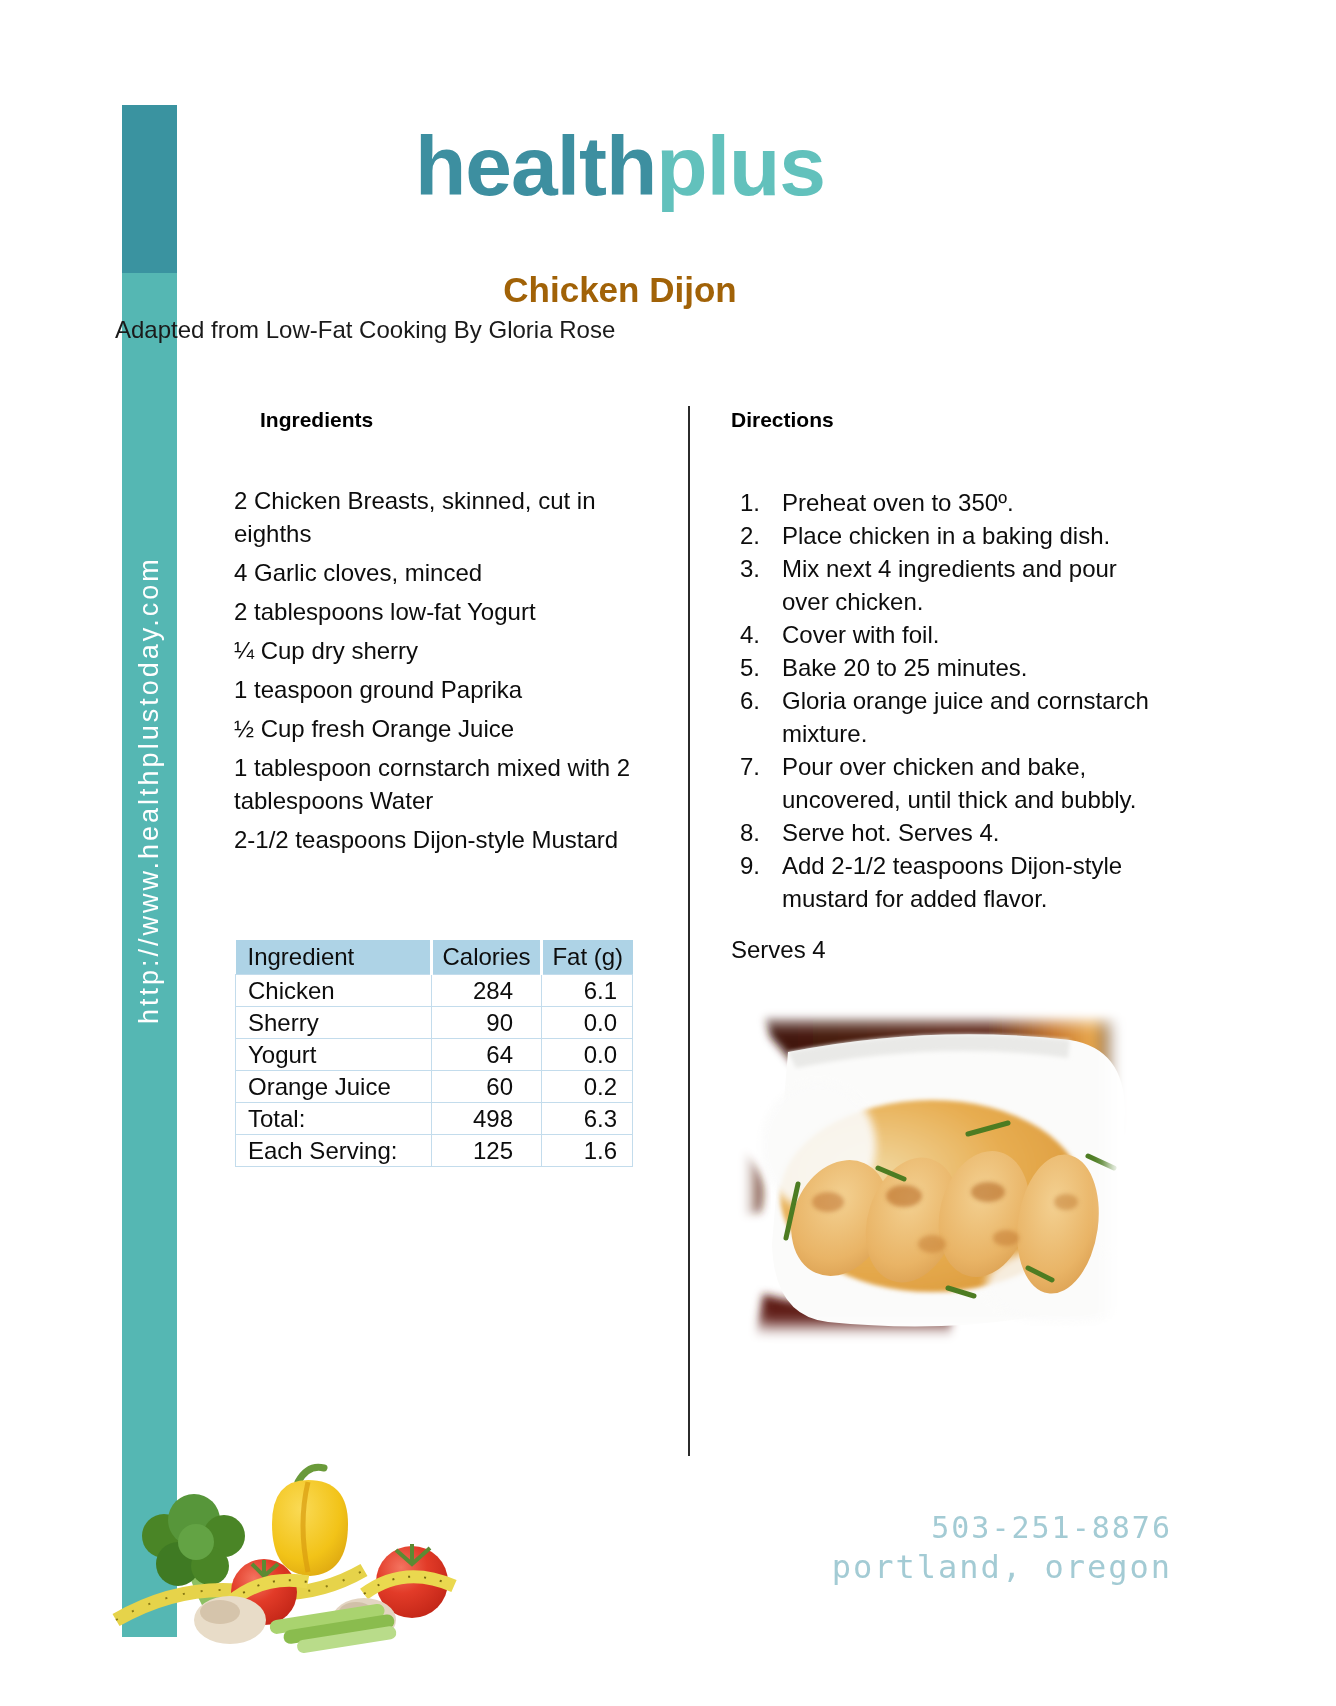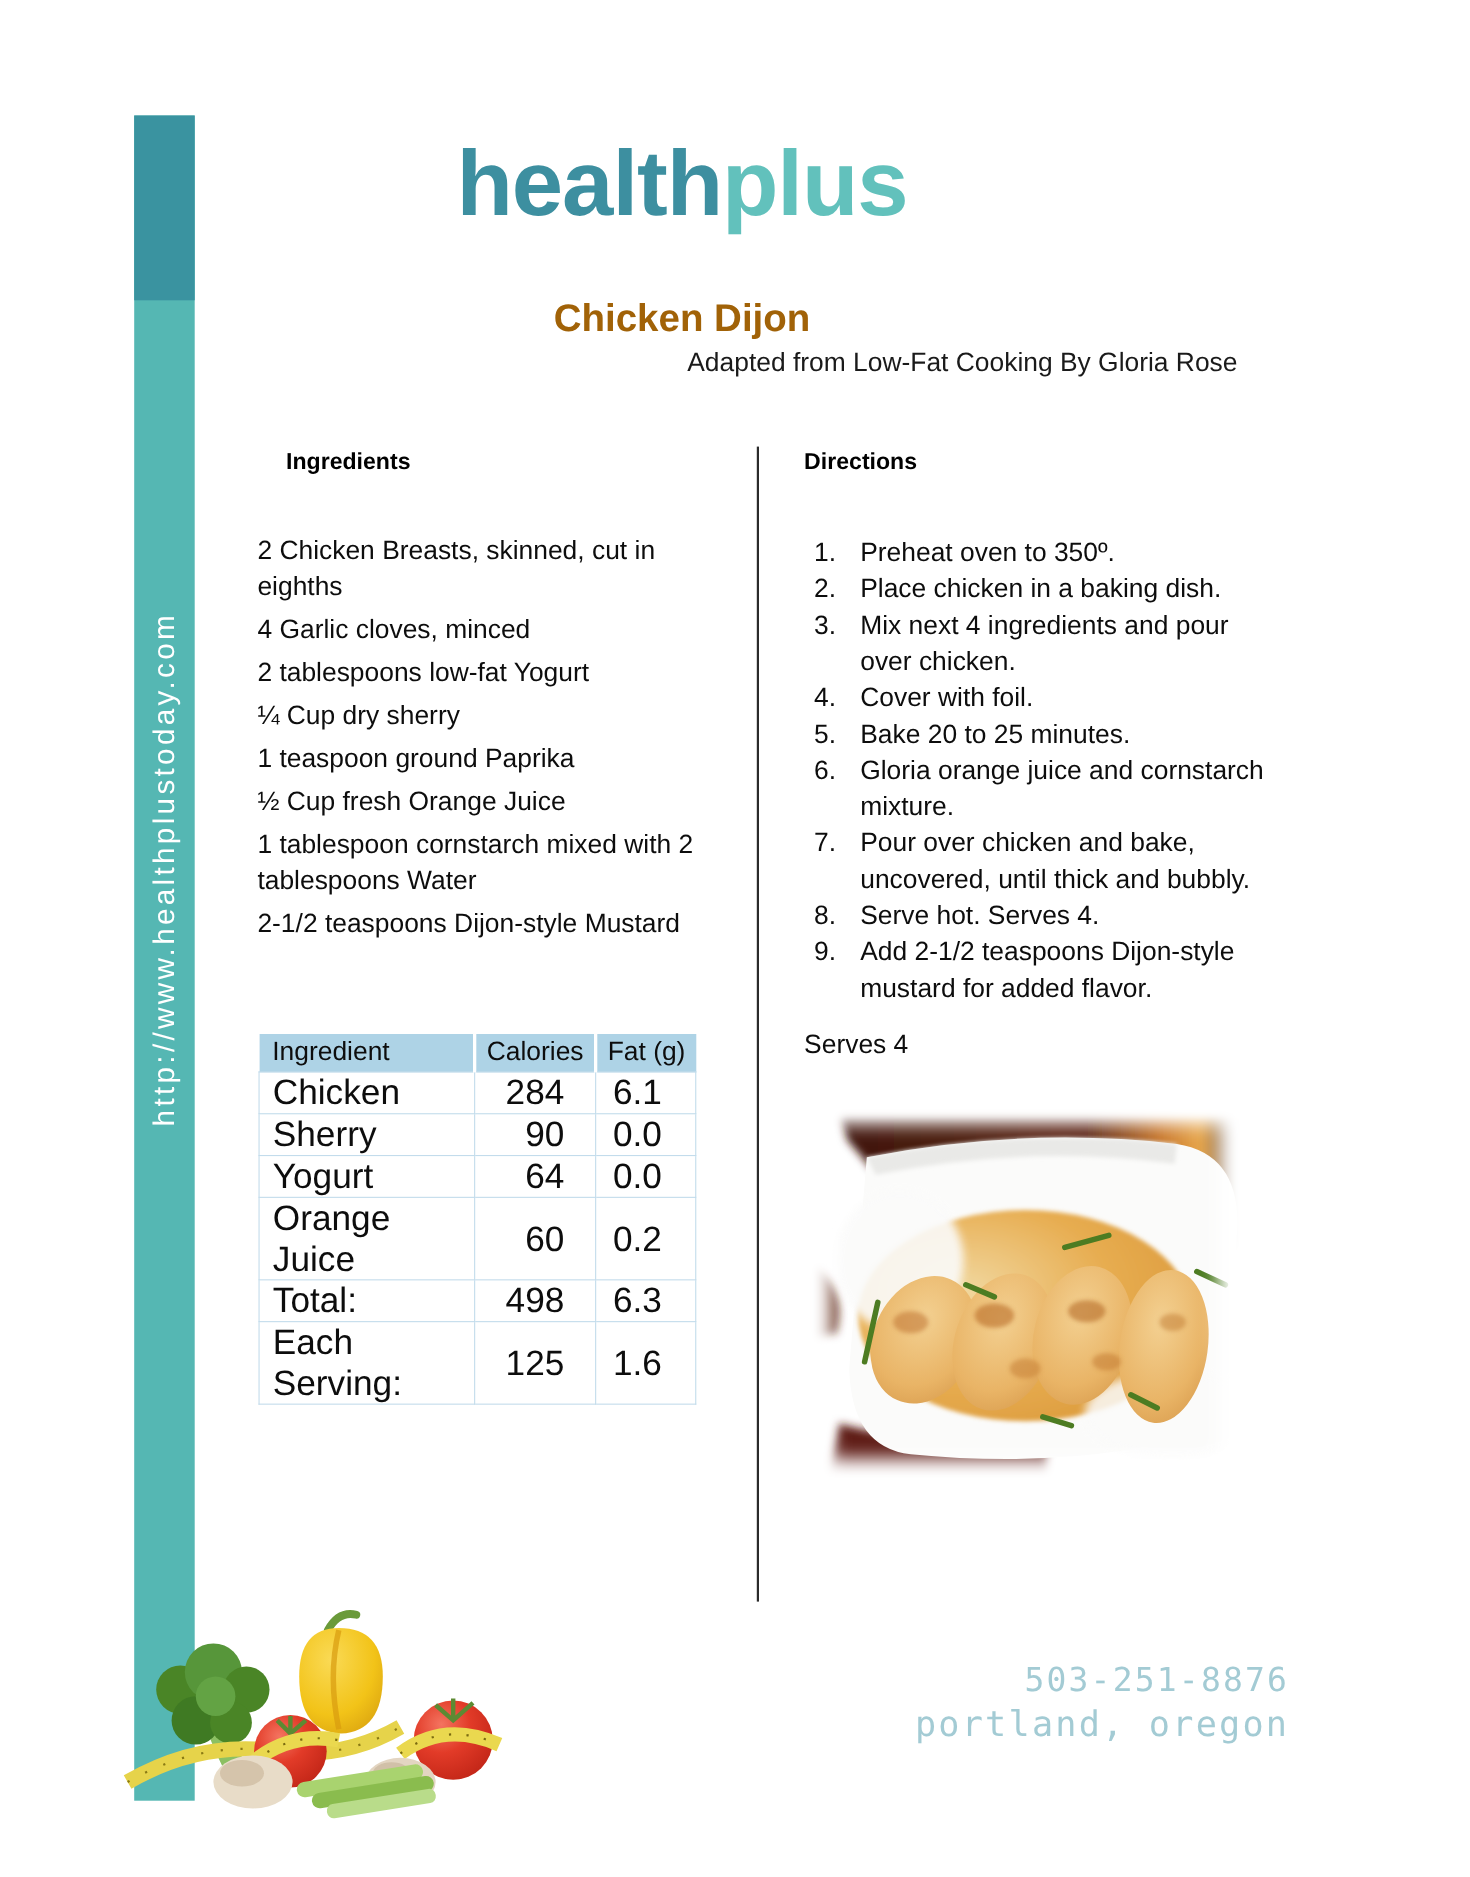--- a/index.html
+++ b/index.html
@@ -17,21 +17,21 @@
     white-space:nowrap;
   }
   
   .logo { position:absolute; left:115px; top:118px; width:1010px; text-align:center;
           font-size:84px; font-weight:bold; letter-spacing:-1px; }
   .logo-health { color:#3d8fa0; }
   .logo-plus   { color:#62c1bc; }
   
   .title { position:absolute; left:115px; top:270px; width:1010px; text-align:center;
            font-size:35px; font-weight:bold; color:#a16207; }
-  .subtitle { position:absolute; left:115px; top:316px; width:1010px; text-align:right;
+  .subtitle { position:absolute; left:115px; top:316px; width:1010px; text-align:left;
               font-size:24px; color:#1a1a1a; }
   
   .heading { position:absolute; font-size:21px; font-weight:bold; color:#000; margin:0; }
   #ingredients-heading { left:260px; top:408px; }
   #directions-heading  { left:731px; top:408px; }
   
   .divider { position:absolute; left:688px; top:406px; width:2px; height:1050px; background:#2b2b2b; }
   
   .ing-list { position:absolute; left:234px; top:484px; width:400px; list-style:none; margin:0; padding:0; }
   .ing-list li { font-size:24px; line-height:33px; margin-bottom:6px; color:#0d0d0d; }
@@ -42,27 +42,27 @@
   .dir-list .txt { width:382px; }
   .serves { position:absolute; left:731px; top:936px; font-size:24px; color:#0d0d0d; }
   
   .nutri { position:absolute; left:235px; top:940px; border-collapse:collapse; table-layout:fixed; }
   .nutri th {
     background:#aed3e6; font-size:24px; font-weight:normal; color:#0d0d0d;
     height:34px; padding:0; border-left:3px solid #ffffff;
   }
   .nutri th:first-child { border-left:none; text-align:left; padding-left:12px; }
   .nutri td {
-    font-size:32px; color:#0d0d0d; height:31px; padding:0;
+    font-size:24px; color:#0d0d0d; height:31px; padding:0;
     border:1px solid #c3dcec; background:#ffffff;
   }
   .nutri col.c-ing { width:196px; } .nutri col.c-cal { width:110px; } .nutri col.c-fat { width:91px; }
   .nutri td.c-name { text-align:left; padding-left:12px; }
   .nutri td.c-cal  { text-align:right; padding-right:28px; }
-  .nutri td.c-fat  { text-align:center; padding-right:15px; }
+  .nutri td.c-fat  { text-align:right; padding-right:15px; }
   
   .dish   { position:absolute; left:736px; top:1006px; width:392px; height:338px; }
   .veggie { position:absolute; left:112px; top:1424px; width:350px; height:230px; }
   
   .footer { position:absolute; left:770px; top:1508px; width:402px; text-align:right;
             font-family:"DejaVu Sans Mono", monospace; color:#a3cbd4; }
   .footer .phone    { font-size:30px; letter-spacing:2px; line-height:40px; }
   .footer .location { font-size:32px; letter-spacing:2px; line-height:38px; }
 </style>
 </head>

